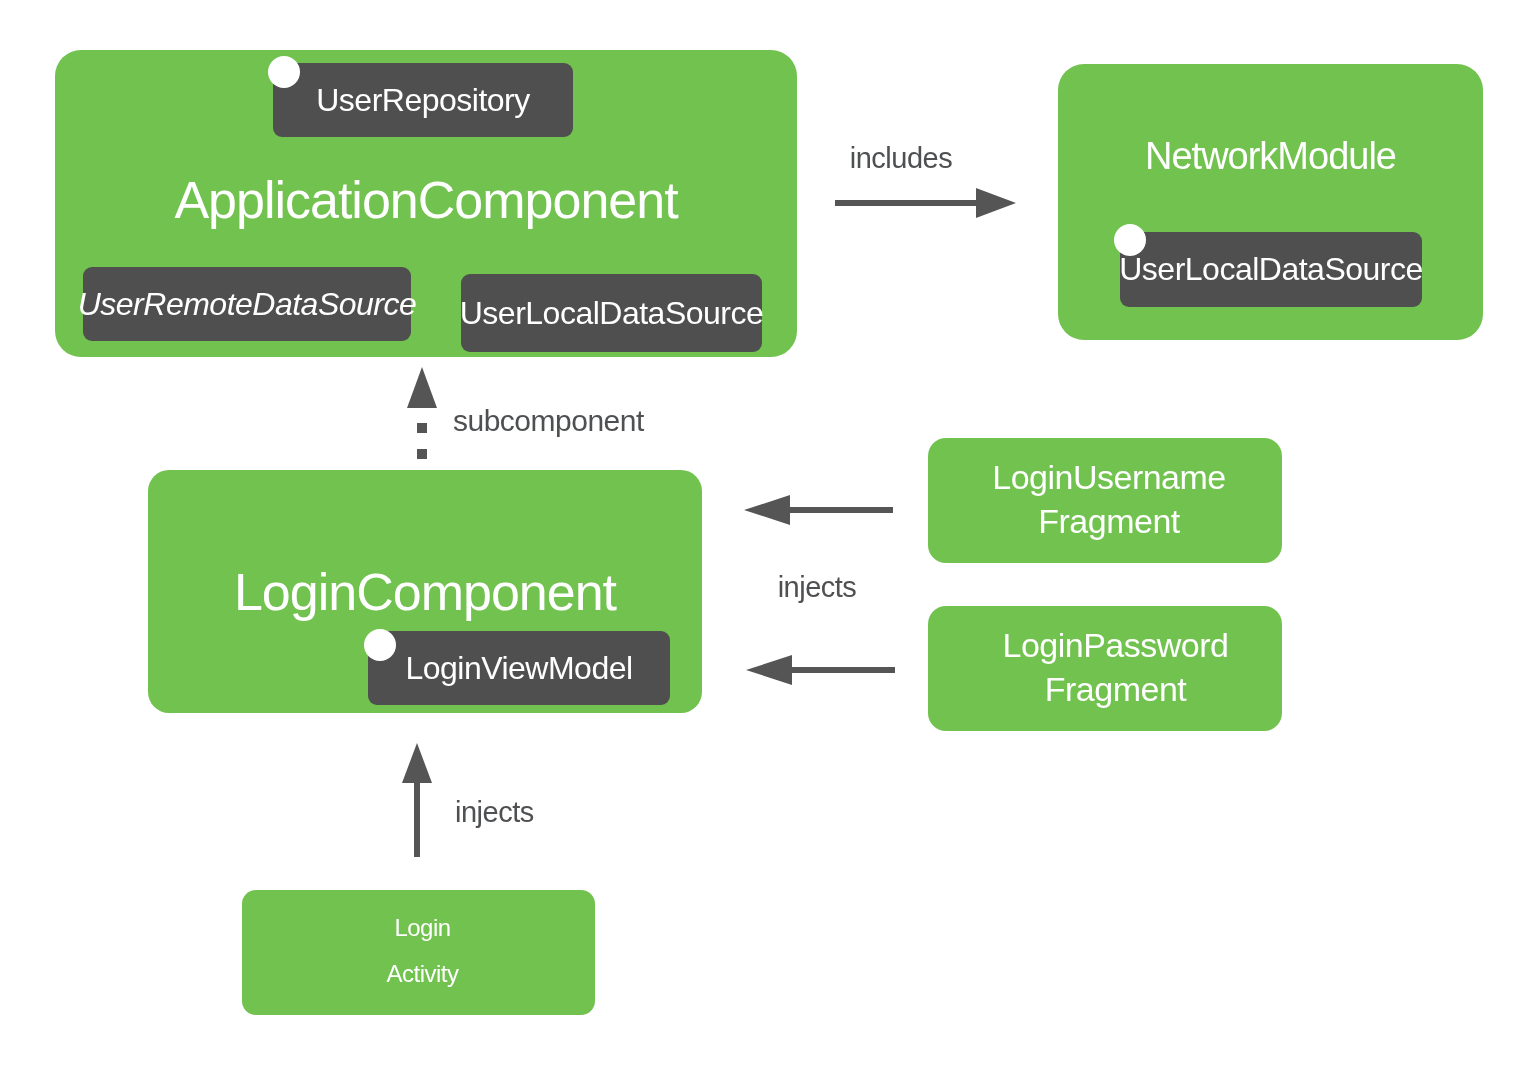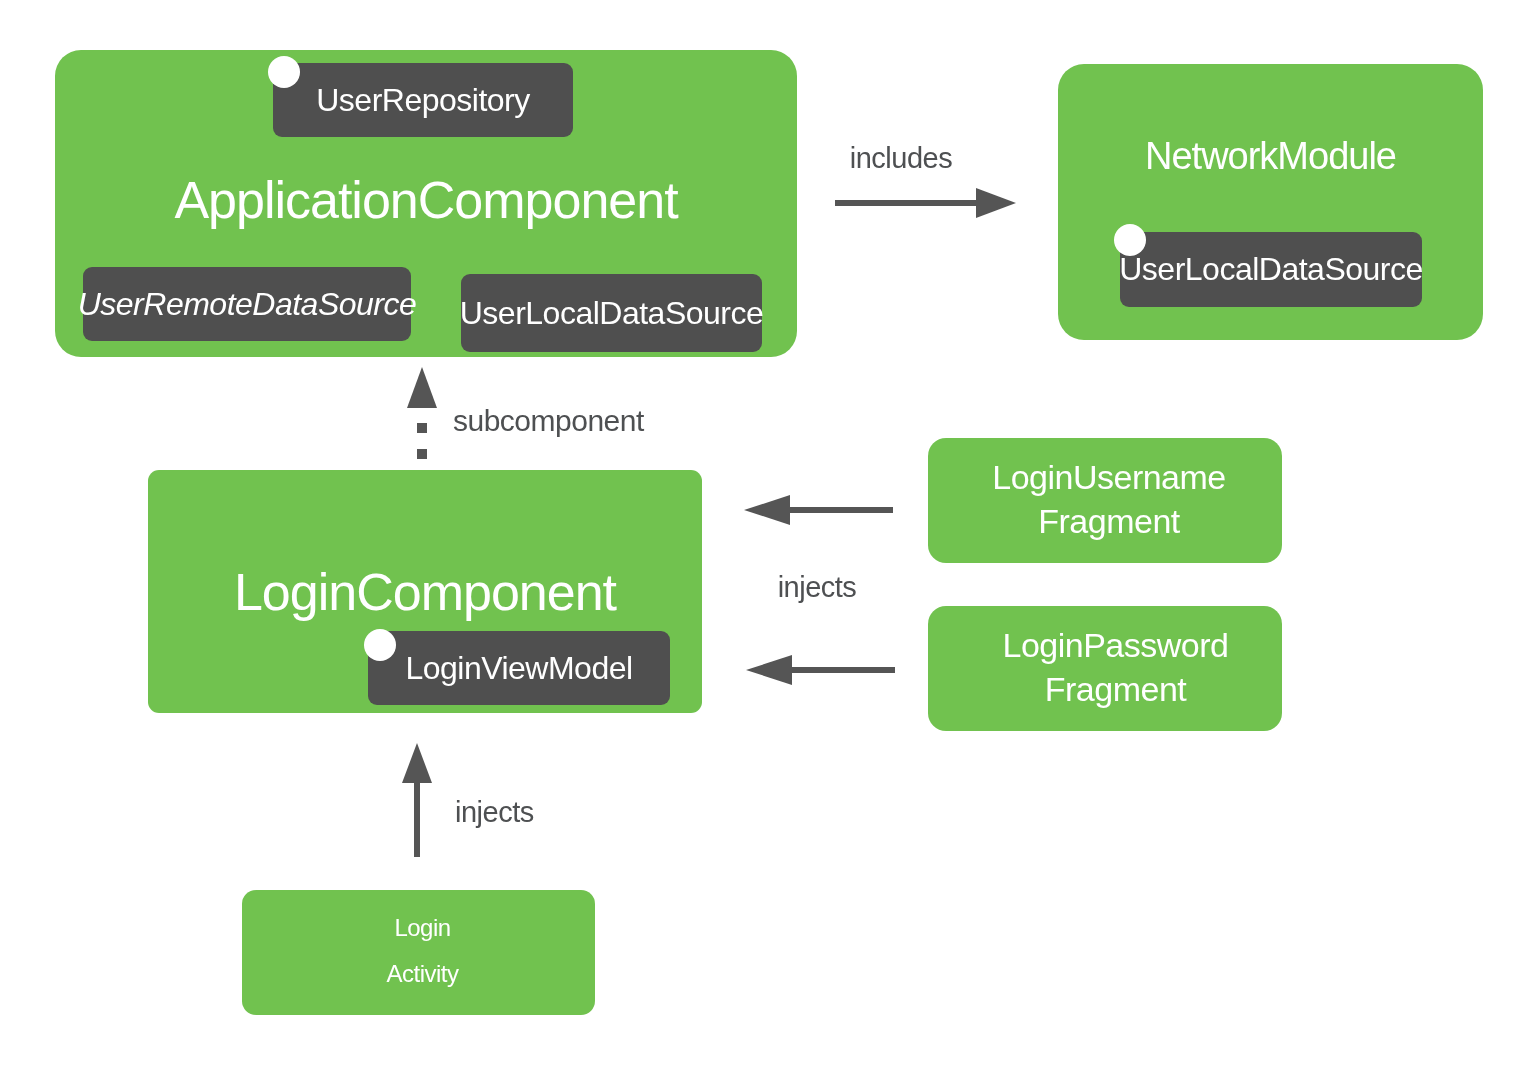--- a/index.html
+++ b/index.html
@@ -67,21 +67,21 @@
     <div class="gbox-title" style="top:70px;font-size:38px;line-height:44px;">NetworkModule</div>
     <div class="badge" style="left:62px;top:168px;width:302px;height:75px;">UserLocalDataSource</div>
   </div>
   <div class="dot" style="left:1114px;top:224px;"></div>
 
   <div class="head-up" style="left:407px;top:367px;"></div>
   <div class="dash-sq" style="left:417px;top:423px;"></div>
   <div class="dash-sq" style="left:417px;top:449px;"></div>
   <div class="label" style="left:453px;top:404px;font-size:30px;">subcomponent</div>
 
-  <div class="gbox" style="left:148px;top:470px;width:554px;height:243px;border-radius:11px;">
+  <div class="gbox" style="left:148px;top:470px;width:554px;height:243px;border-radius:21px;">
     <div class="gbox-title" style="top:94px;font-size:52px;line-height:56px;">LoginComponent</div>
   </div>
   <div class="badge" style="left:368px;top:631px;width:302px;height:74px;">LoginViewModel</div>
   <div class="dot" style="left:364px;top:629px;"></div>
 
   <div class="head-left" style="left:744px;top:495px;"></div>
   <div class="shaft-h" style="left:788px;top:507px;width:105px;"></div>
   <div class="label" style="left:757px;top:571px;width:120px;">injects</div>
   <div class="head-left" style="left:746px;top:655px;"></div>
   <div class="shaft-h" style="left:790px;top:667px;width:105px;"></div>

